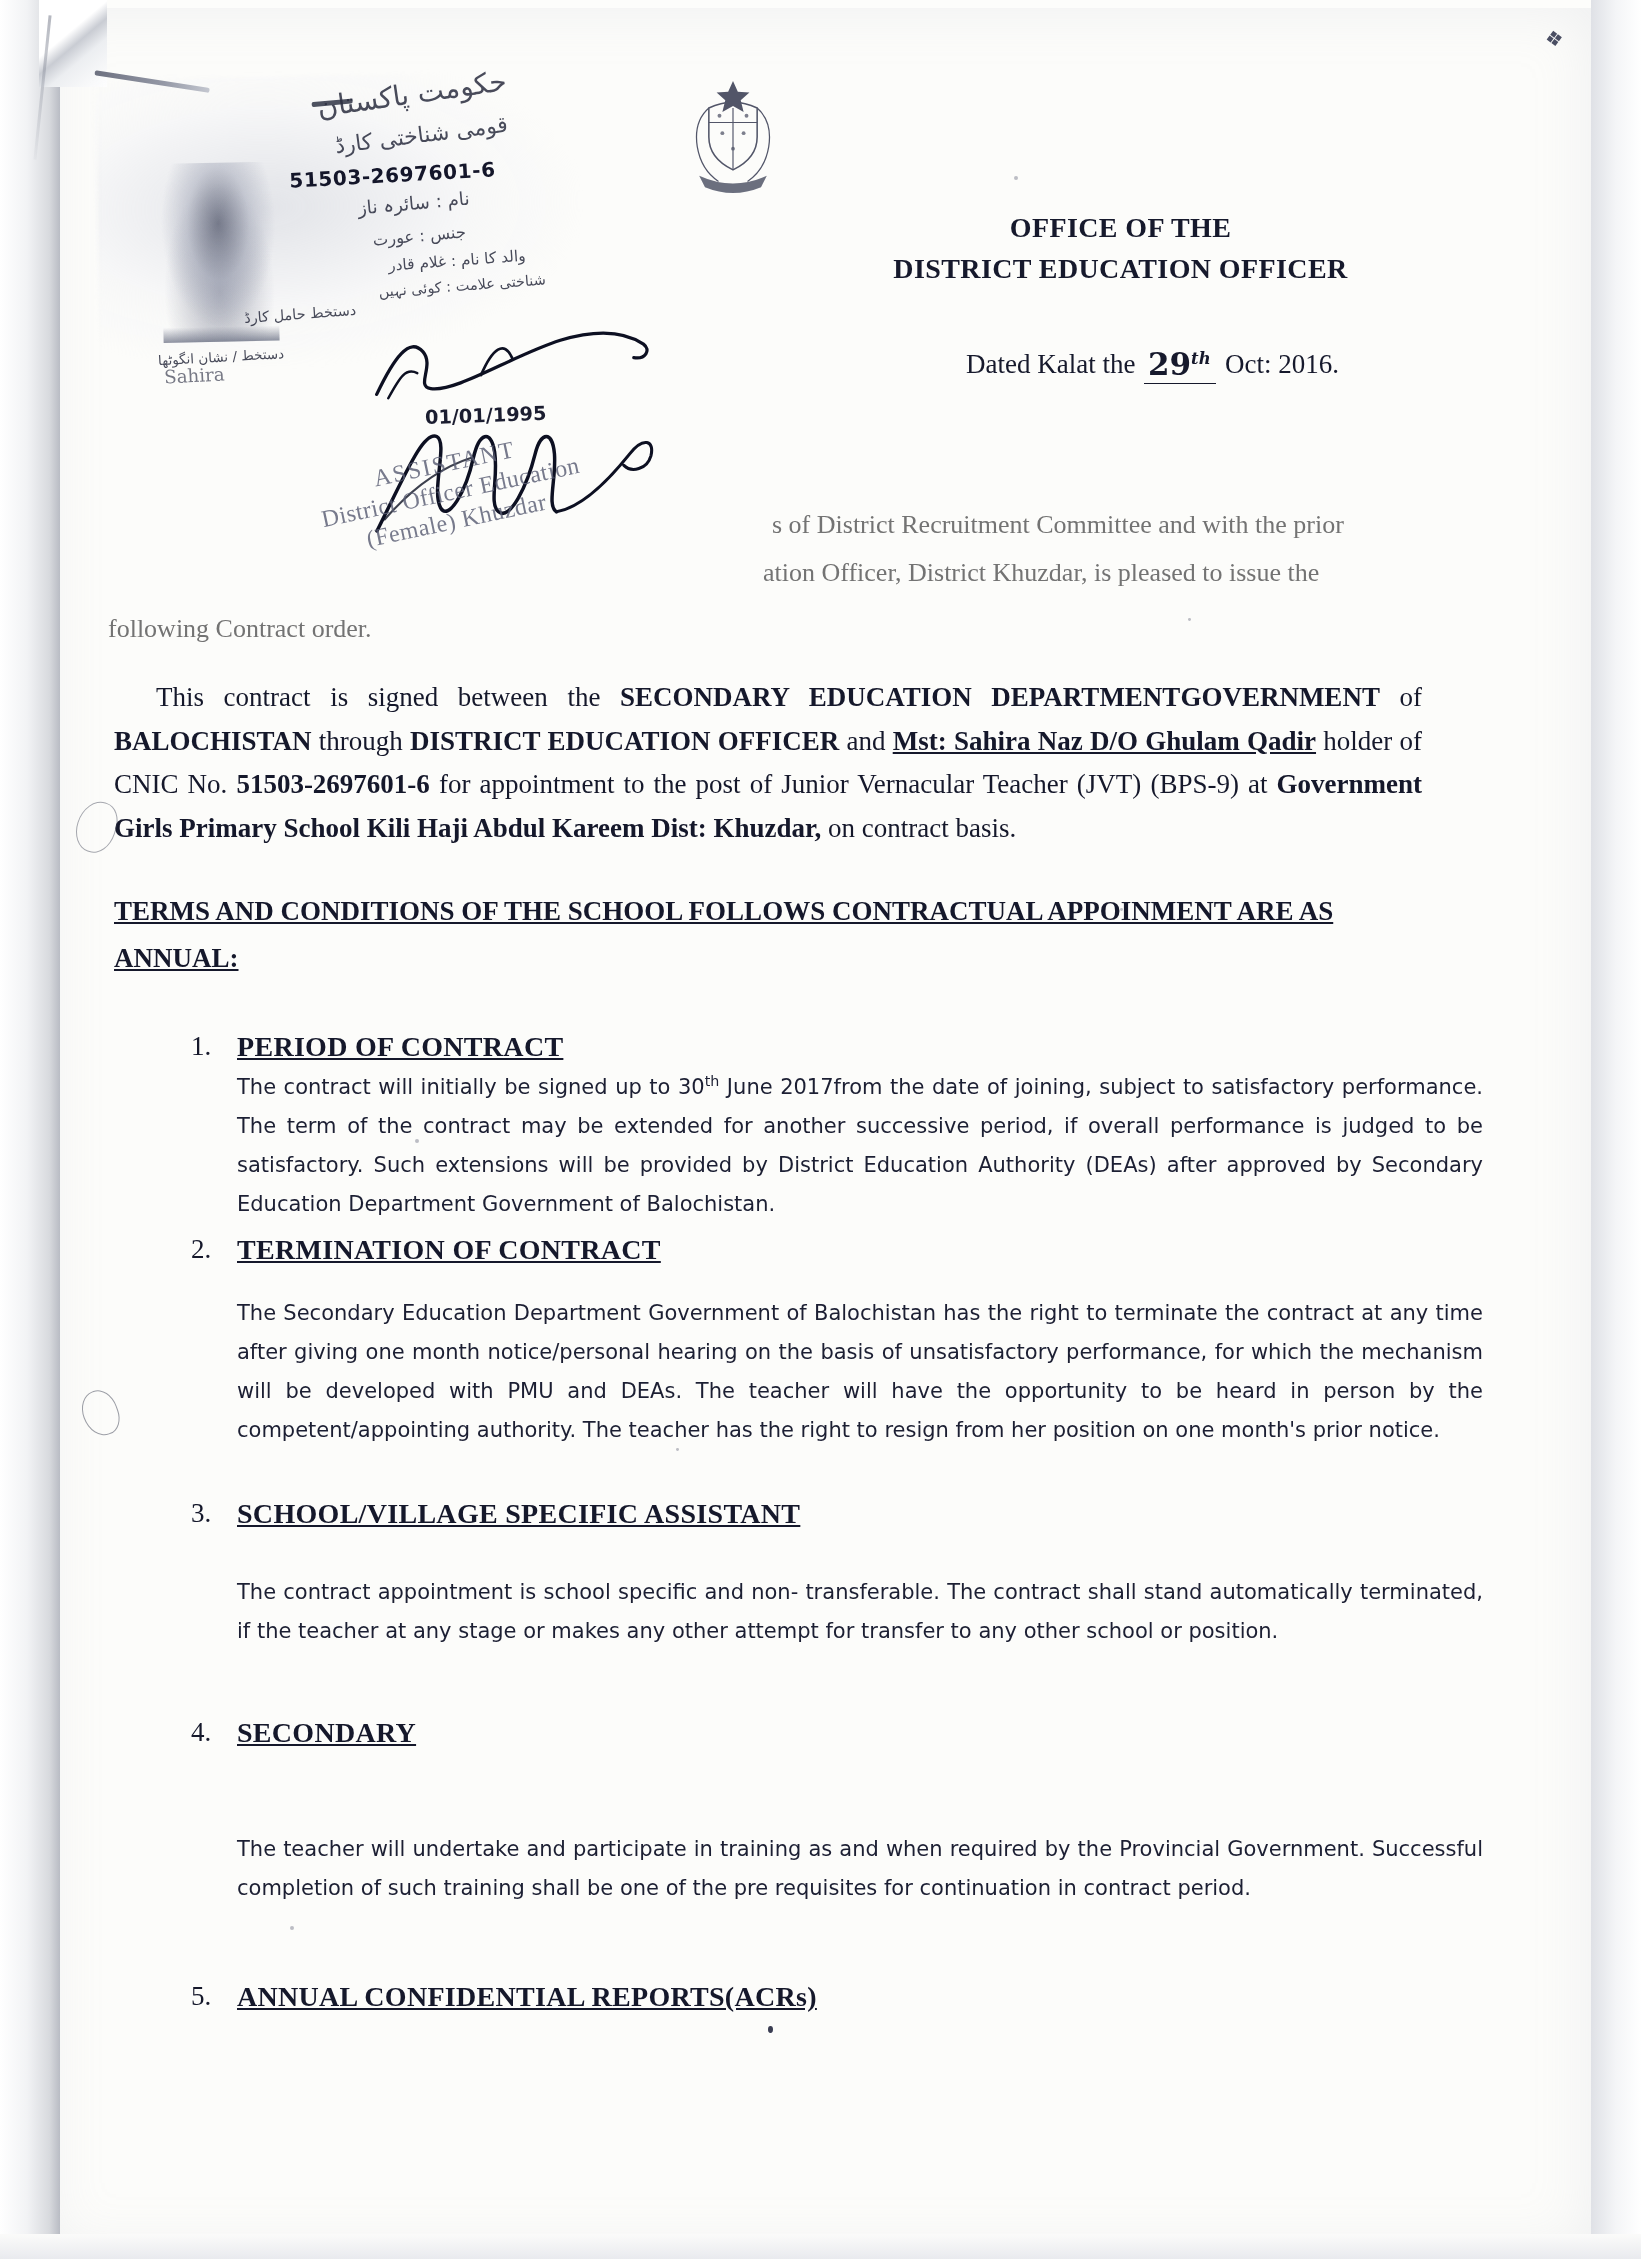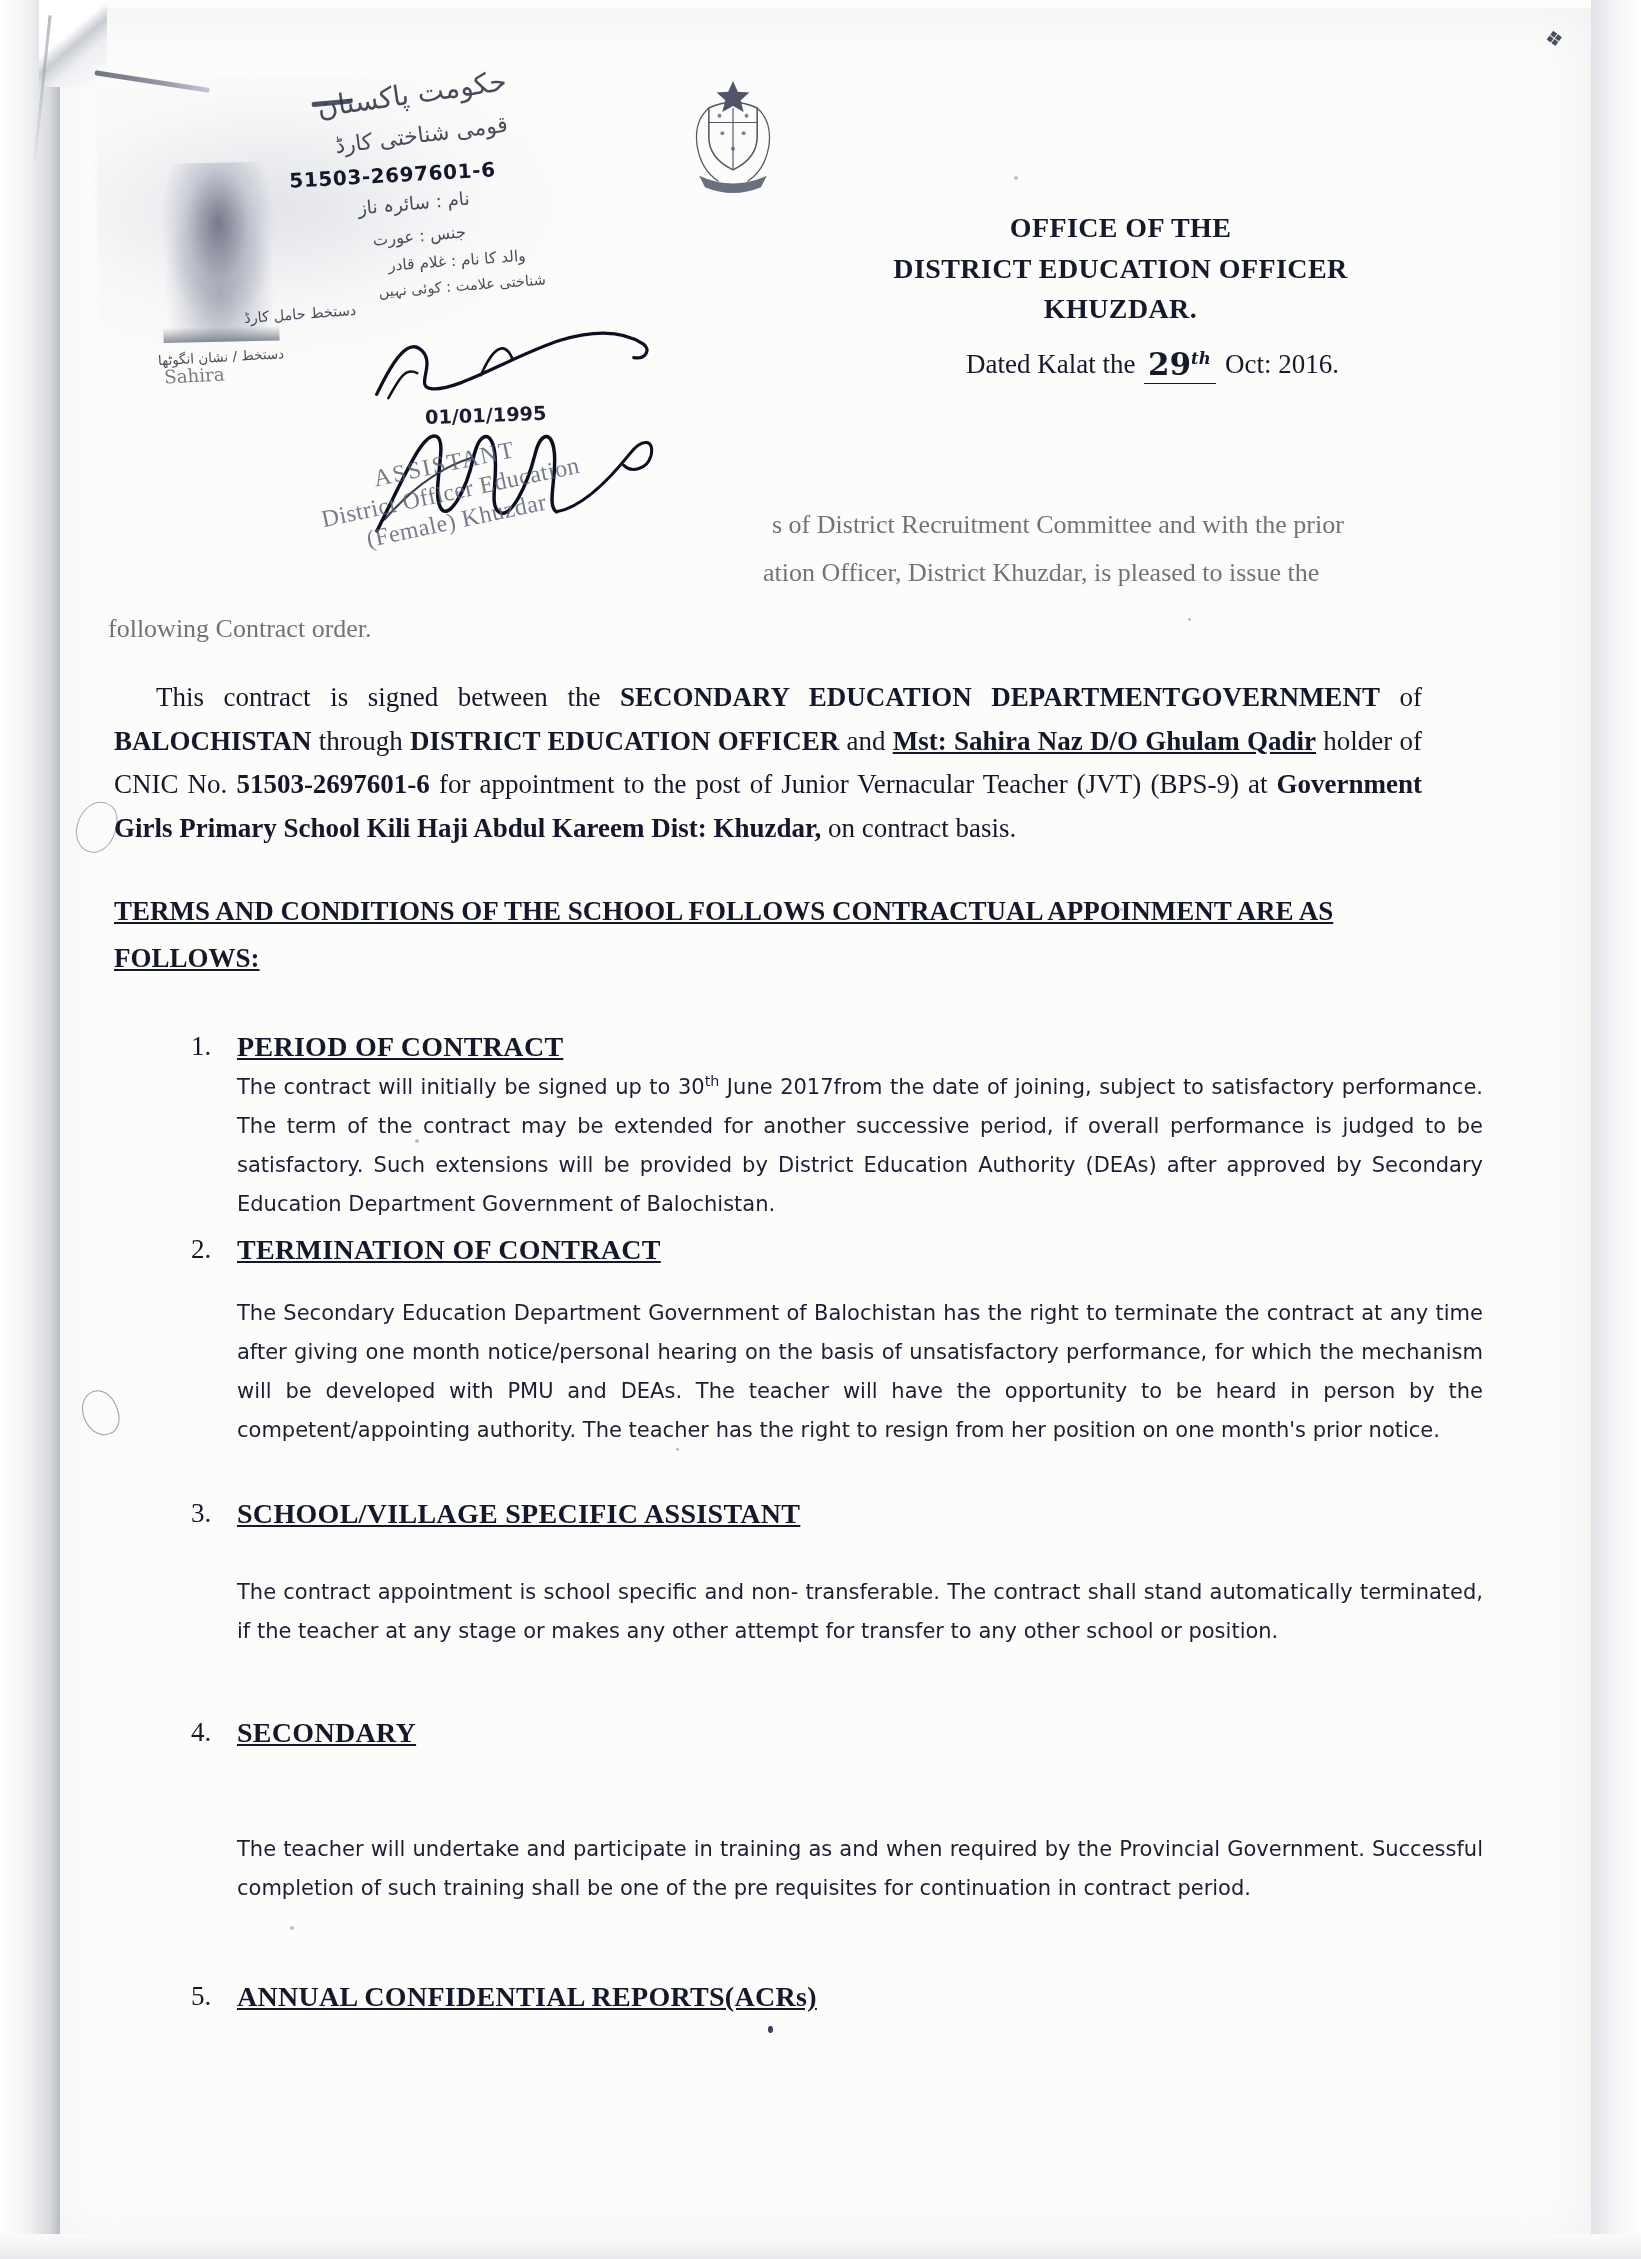--- a/index.html
+++ b/index.html
@@ -416,40 +416,39 @@
 
   <div class="stamp">
     <div class="stamp-l1">ASSISTANT</div>
     <div class="stamp-l2">District Officer Education</div>
     <div class="stamp-l3">(Female) Khuzdar</div>
   </div>
 
   <div class="letterhead">
     <div>OFFICE OF THE</div>
     <div>DISTRICT EDUCATION OFFICER</div>
-    <div>KHUZDAR.</div>
   </div>
 
   <div class="dateline">
     <span>Dated Kalat the</span>
     <span class="date-hand"><span>29</span><span class="date-sup">th</span></span>
     <span>Oct: 2016.</span>
   </div>
 
   <div class="body-line intro-1">s of District Recruitment Committee and with the prior</div>
   <div class="body-line intro-2">ation Officer, District Khuzdar, is pleased to issue the</div>
   <div class="body-line intro-3">following Contract order.</div>
 
   <div class="contract-para">
     <span style="margin-left:42px">This contract is signed between the </span><b>SECONDARY EDUCATION DEPARTMENTGOVERNMENT</b><span> of </span><b>BALOCHISTAN</b><span> through </span><b>DISTRICT EDUCATION OFFICER</b><span> and </span><b class="u">Mst: Sahira Naz D/O Ghulam Qadir</b><span> holder of CNIC No. </span><b>51503-2697601-6</b><span> for appointment to the post of Junior Vernacular Teacher (JVT) (BPS-9) at </span><b>Government Girls Primary School Kili Haji Abdul Kareem  Dist: Khuzdar,</b><span> on contract basis.</span>
   </div>
 
   <div class="terms-head">
     <div><span>TERMS AND CONDITIONS OF THE SCHOOL FOLLOWS CONTRACTUAL APPOINMENT ARE AS</span></div>
-    <div><span>FOLLOWS:</span></div>
+    <div><span>ANNUAL:</span></div>
   </div>
 
   <div class="section sec1">
     <div class="sec-num">1.</div>
     <div class="sec-title">PERIOD OF CONTRACT</div>
     <div class="sec-body"><span>The contract will initially be signed up to 30</span><sup>th</sup><span> June 2017from the date of joining, subject to satisfactory performance. The term of the contract may be extended for another successive period, if overall performance is judged to be satisfactory. Such extensions will be provided by District Education Authority (DEAs) after approved by Secondary Education Department Government of Balochistan.</span></div>
   </div>
 
   <div class="section sec2">
     <div class="sec-num">2.</div>

